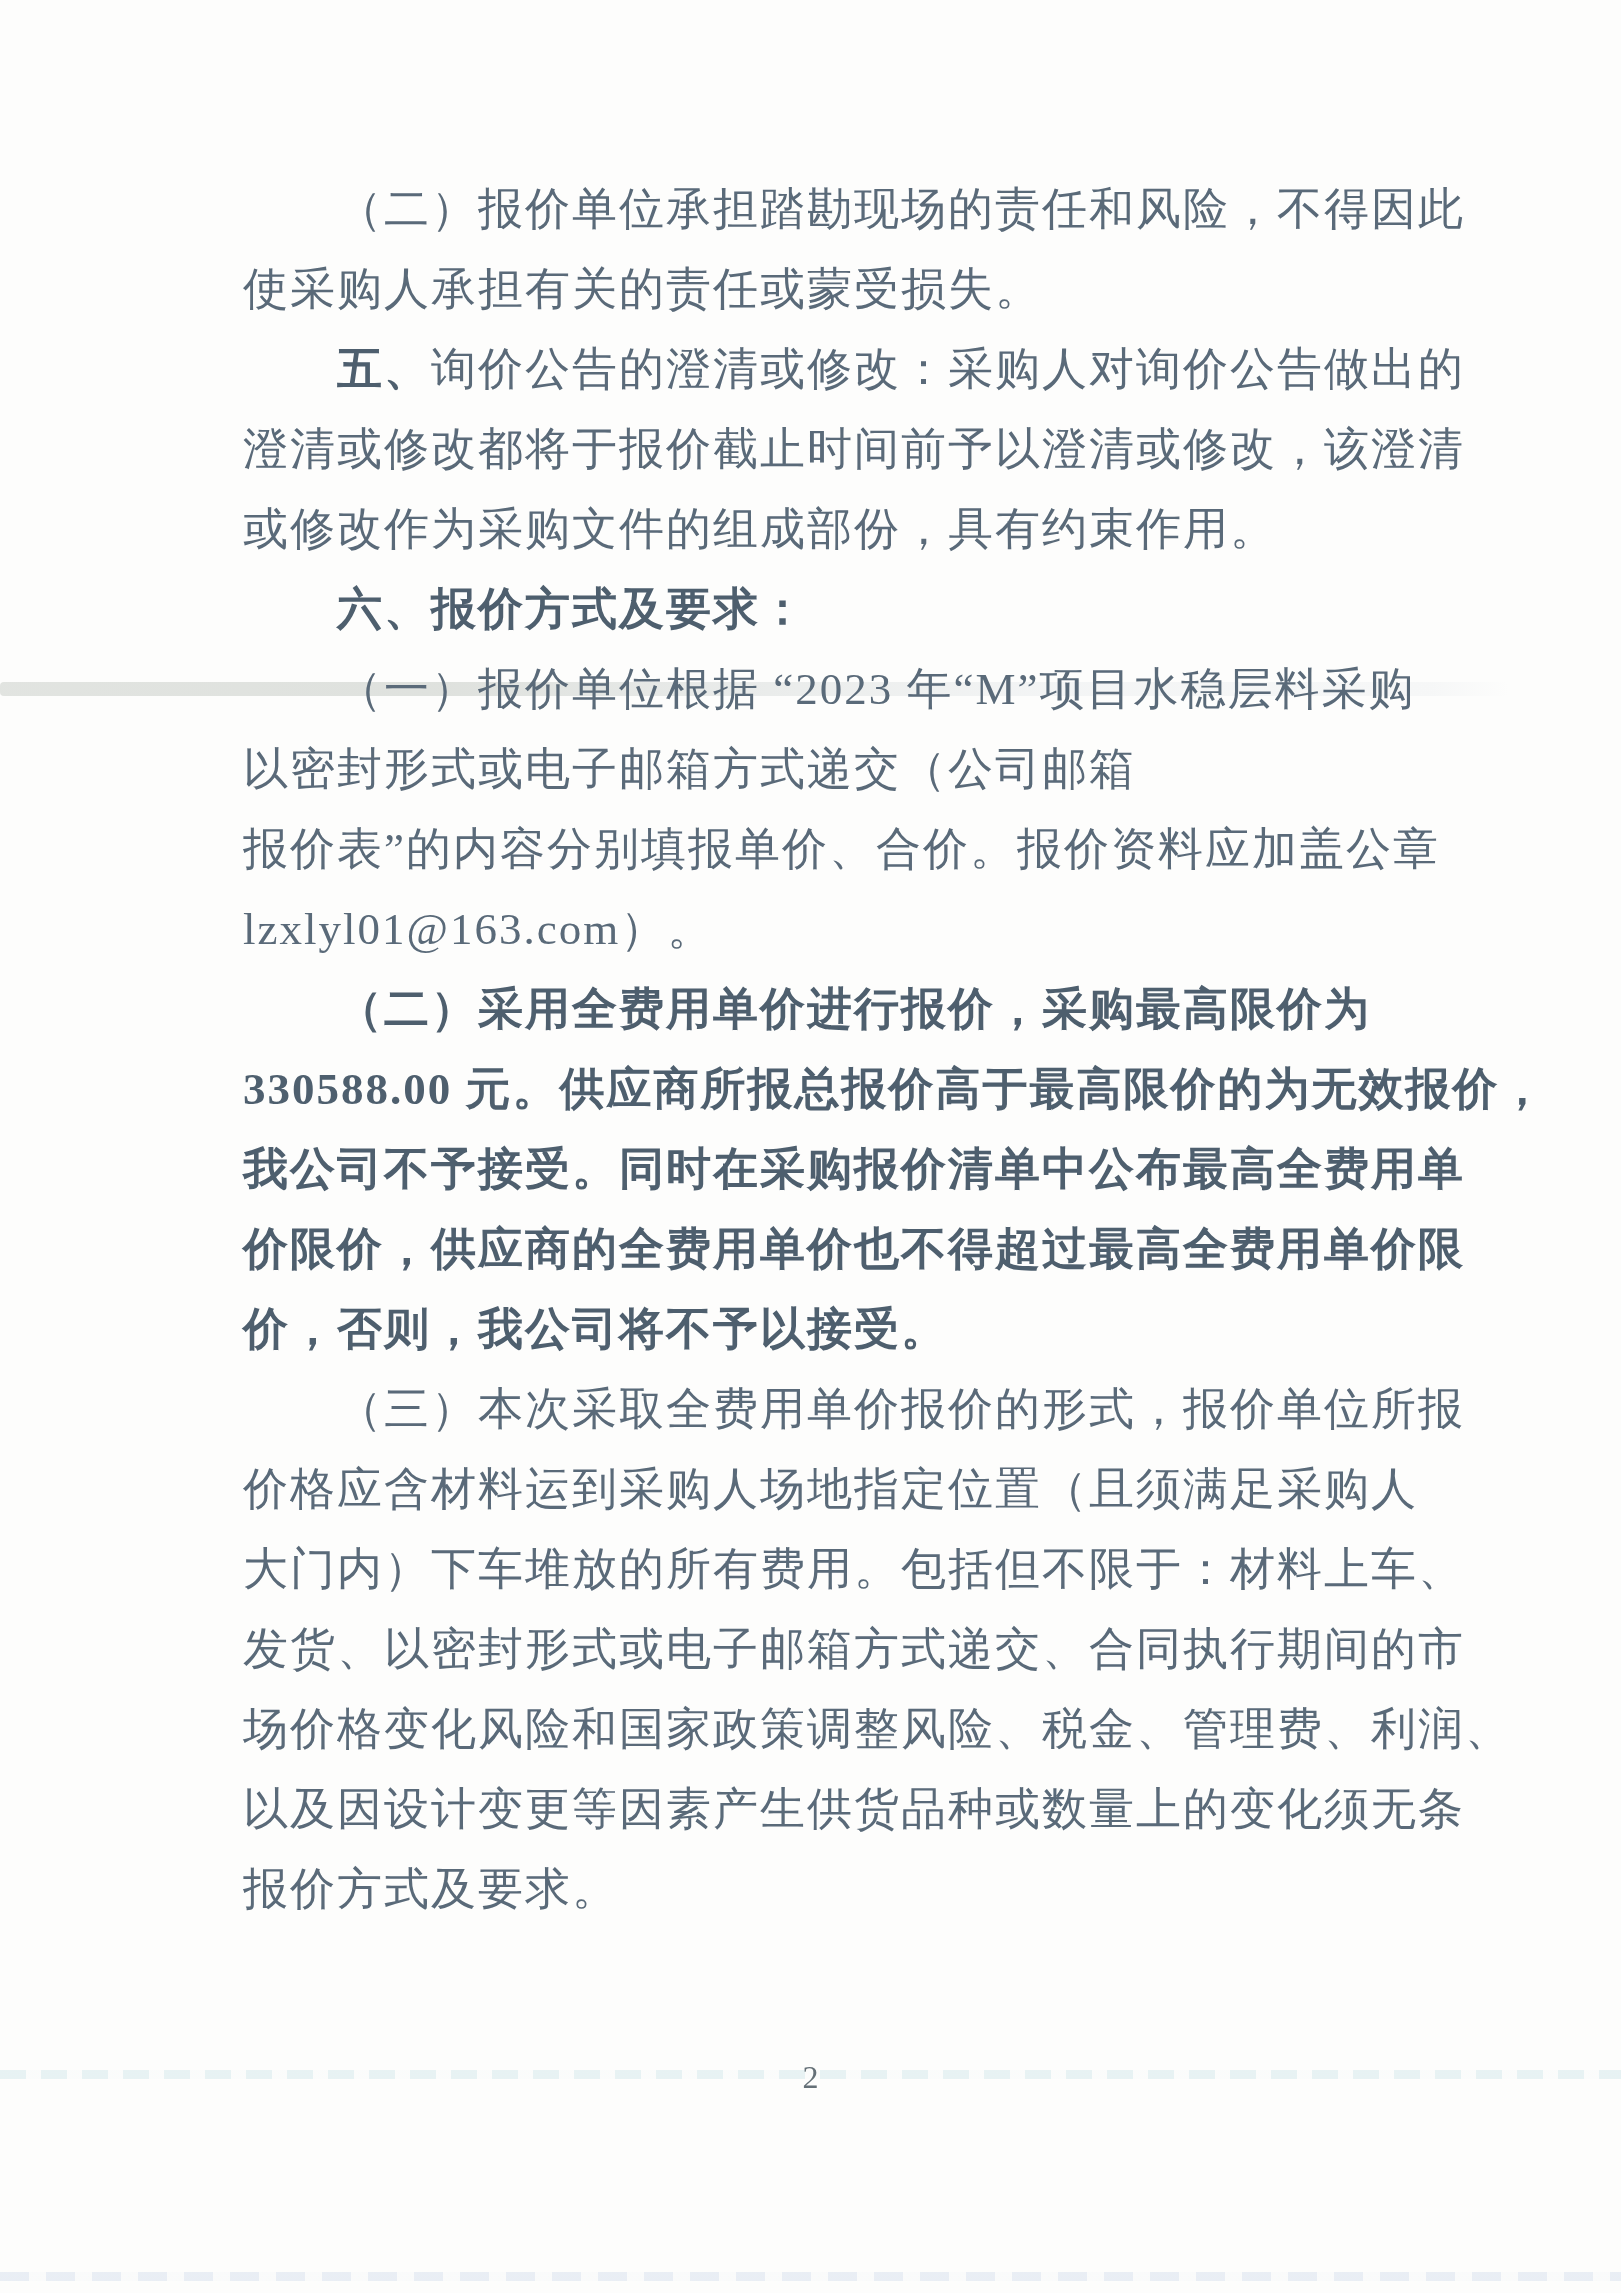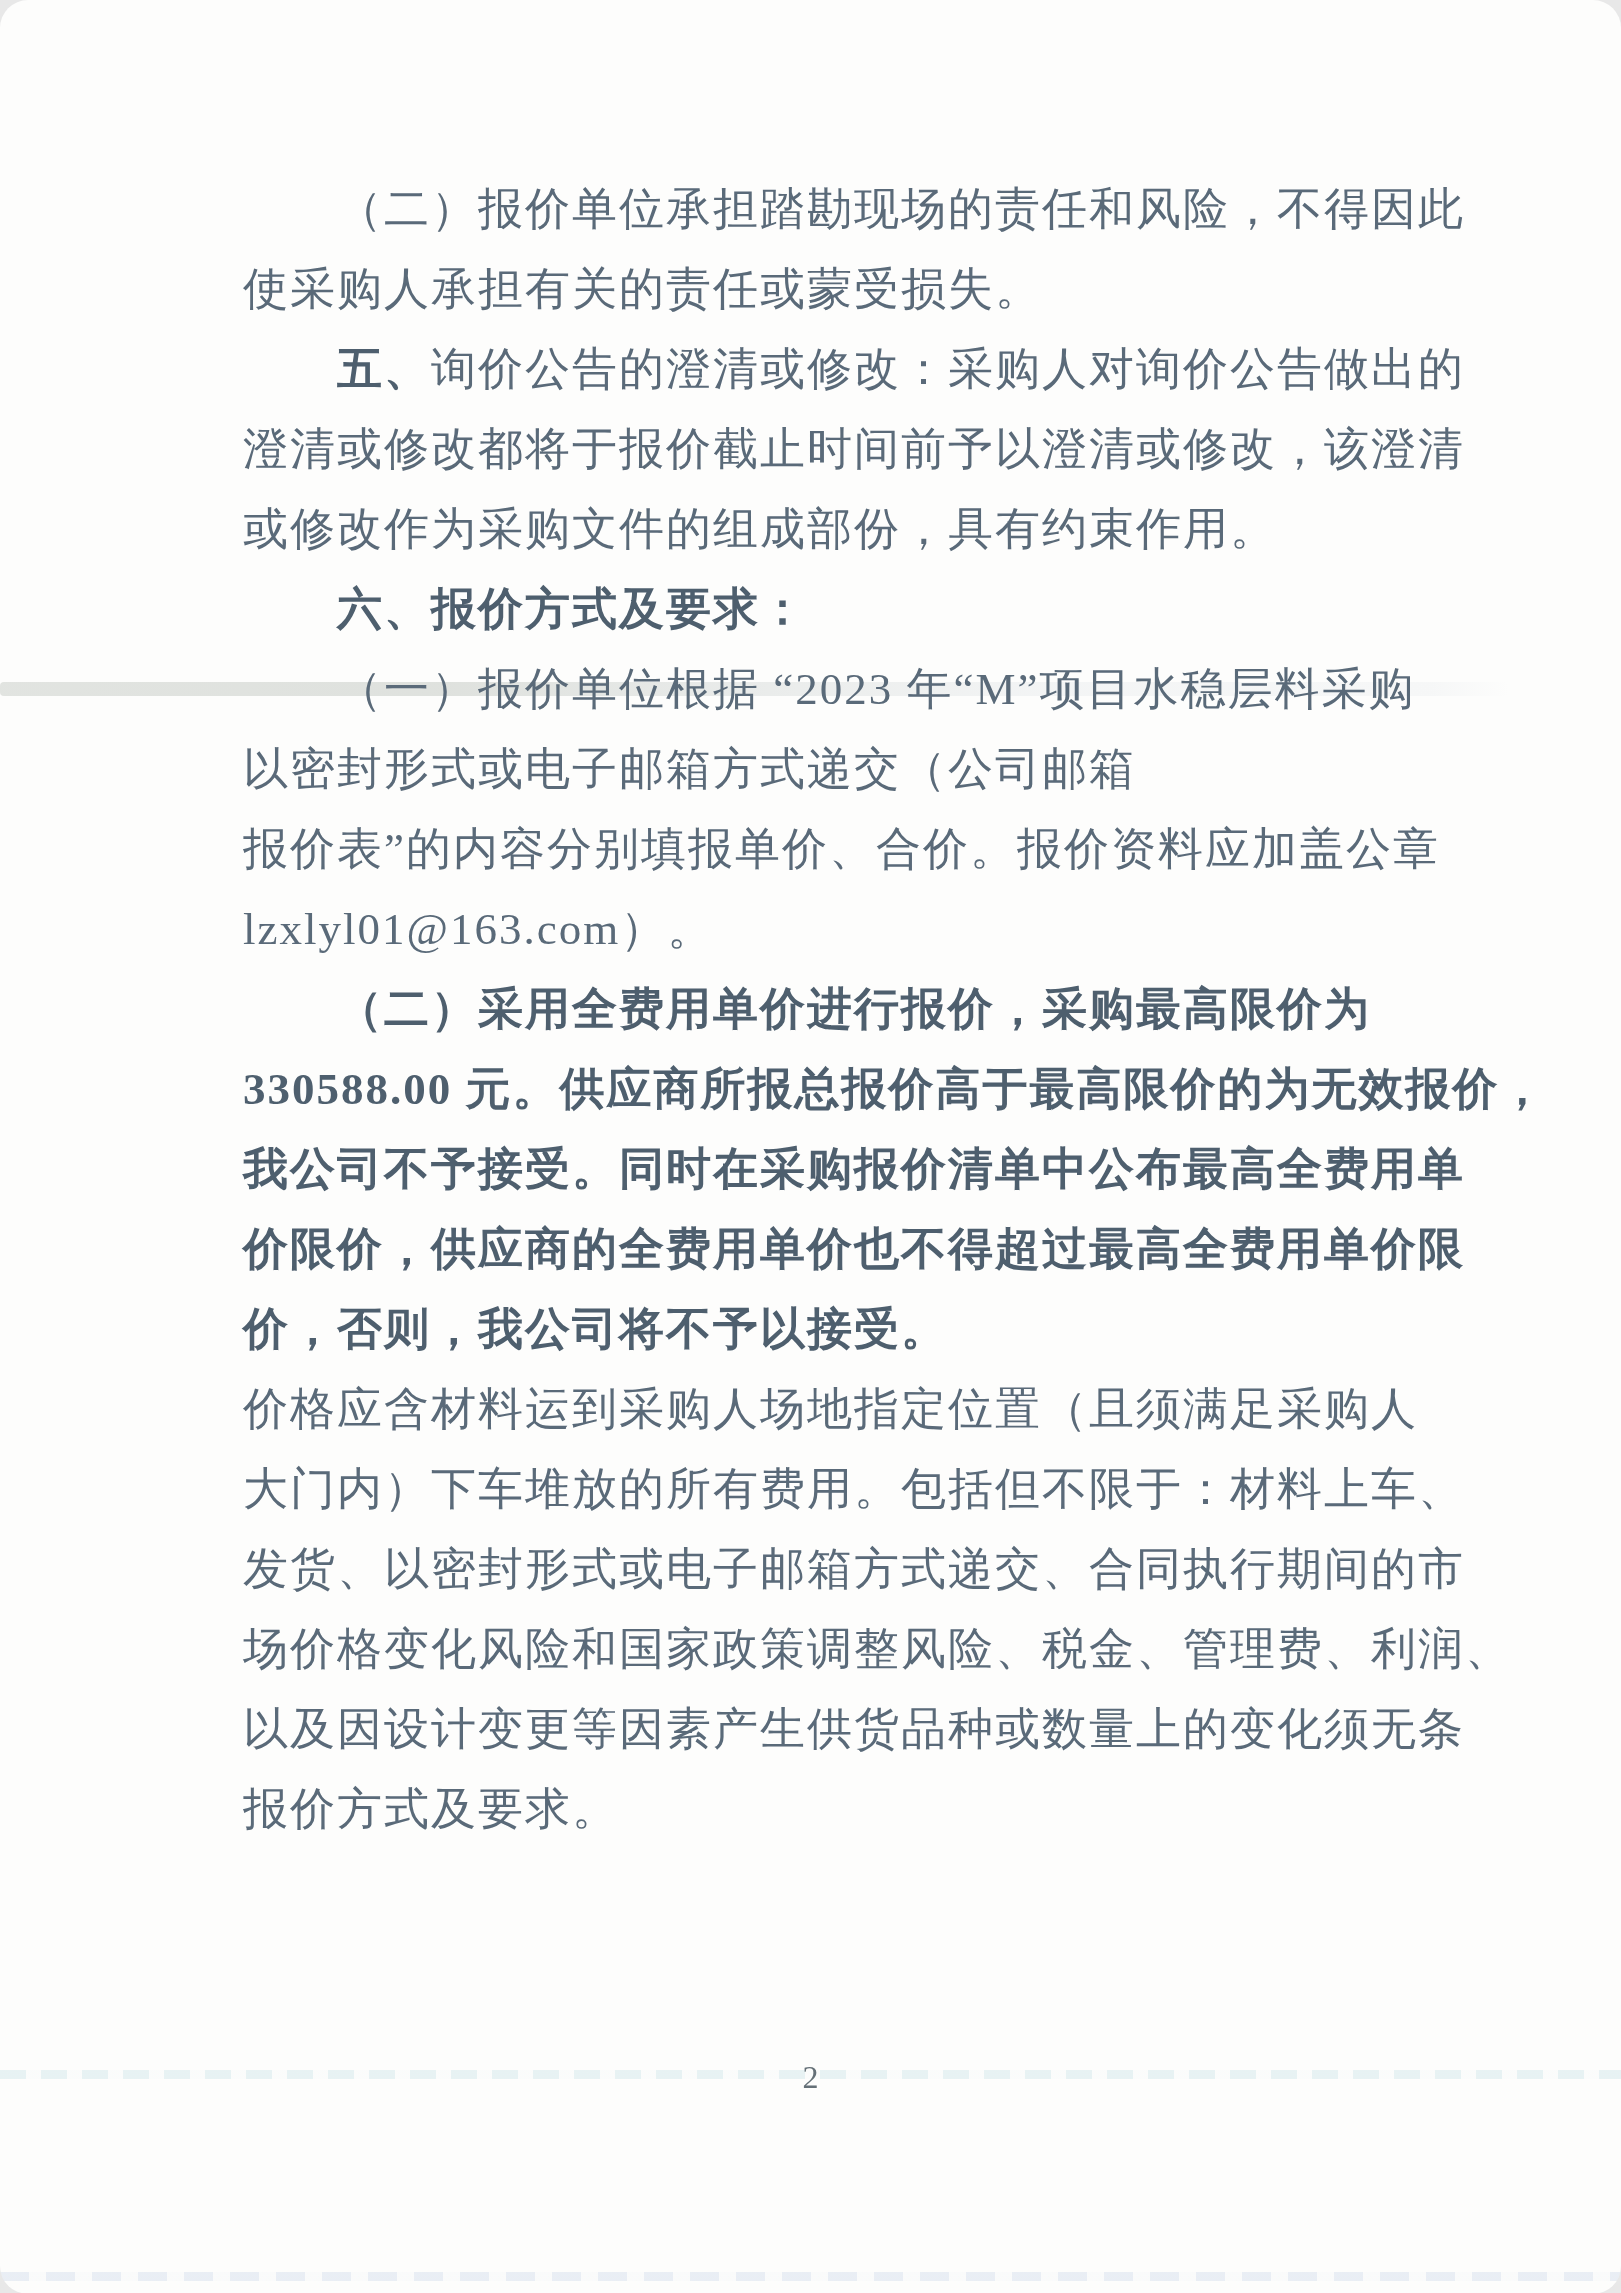--- a/index.html
+++ b/index.html
@@ -8,21 +8,20 @@
     background: #e8e8e8;
   }
   .page {
     position: relative;
     width: 1621px;
     height: 2294px;
     margin: 0 auto;
     background: var(--page-bg, #fdfdfc);
     overflow: hidden;
     font-family: "Liberation Serif", "DejaVu Serif", serif;
-    border-radius: 28px;
   }
   .text-block {
     position: absolute;
     left: 243px;
     top: 169px;
     width: 1191px;
     color: var(--text-color, #5a6a79);
     font-size: 45px;
     letter-spacing: 2px;
   }
@@ -103,20 +102,21 @@
       <div class="line indent"><span class="bold">六、报价方式及要求：</span></div>
       <div class="line indent"><span>（一）报价单位根据 “2023 年“M”项目水稳层料采购</span></div>
       <div class="line"><span>以密封形式或电子邮箱方式递交（公司邮箱</span></div>
       <div class="line"><span>报价表”的内容分别填报单价、合价。报价资料应加盖公章</span></div>
       <div class="line"><span>lzxlyl01@163.com）。</span></div>
       <div class="line indent"><span class="bold">（二）采用全费用单价进行报价，采购最高限价为</span></div>
       <div class="line"><span class="bold">330588.00 元。供应商所报总报价高于最高限价的为无效报价，</span></div>
       <div class="line"><span class="bold">我公司不予接受。同时在采购报价清单中公布最高全费用单</span></div>
       <div class="line"><span class="bold">价限价，供应商的全费用单价也不得超过最高全费用单价限</span></div>
       <div class="line"><span class="bold">价，否则，我公司将不予以接受。</span></div>
+      <div class="line indent"><span>（三）本次采取全费用单价报价的形式，报价单位所报</span></div>
       <div class="line"><span>价格应含材料运到采购人场地指定位置（且须满足采购人</span></div>
       <div class="line"><span>大门内）下车堆放的所有费用。包括但不限于：材料上车、</span></div>
       <div class="line"><span>发货、以密封形式或电子邮箱方式递交、合同执行期间的市</span></div>
       <div class="line"><span>场价格变化风险和国家政策调整风险、税金、管理费、利润、</span></div>
       <div class="line"><span>以及因设计变更等因素产生供货品种或数量上的变化须无条</span></div>
       <div class="line"><span>报价方式及要求。</span></div>
     </div>
 
   <div class="band-footer"></div>
 

